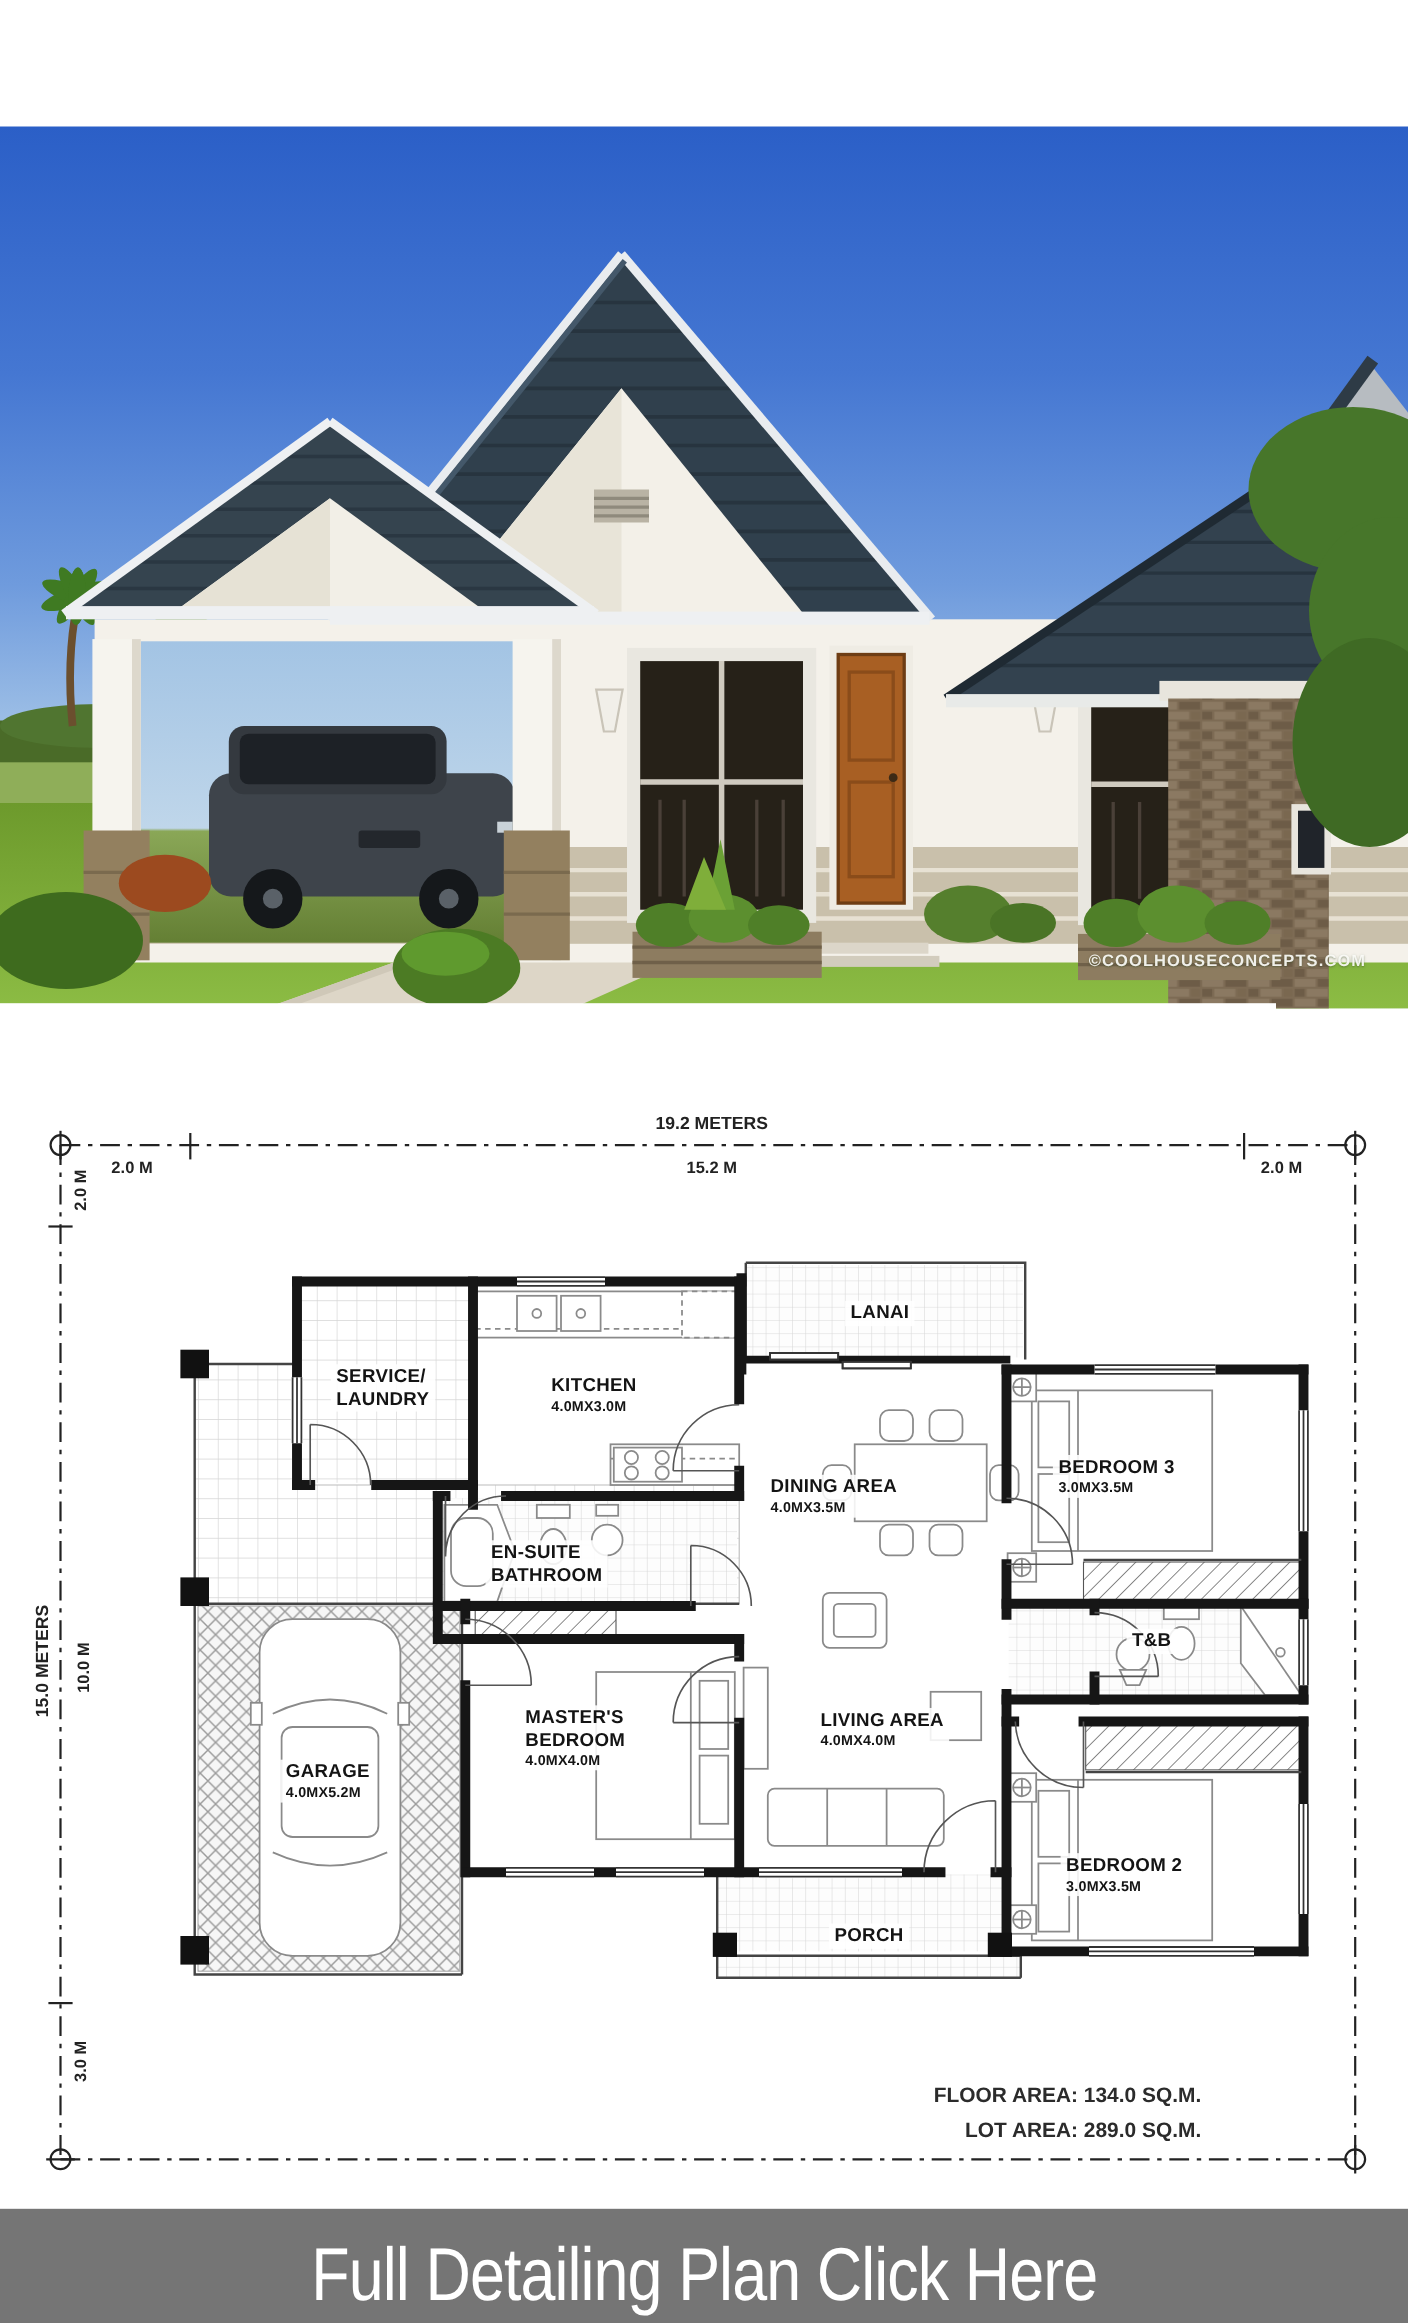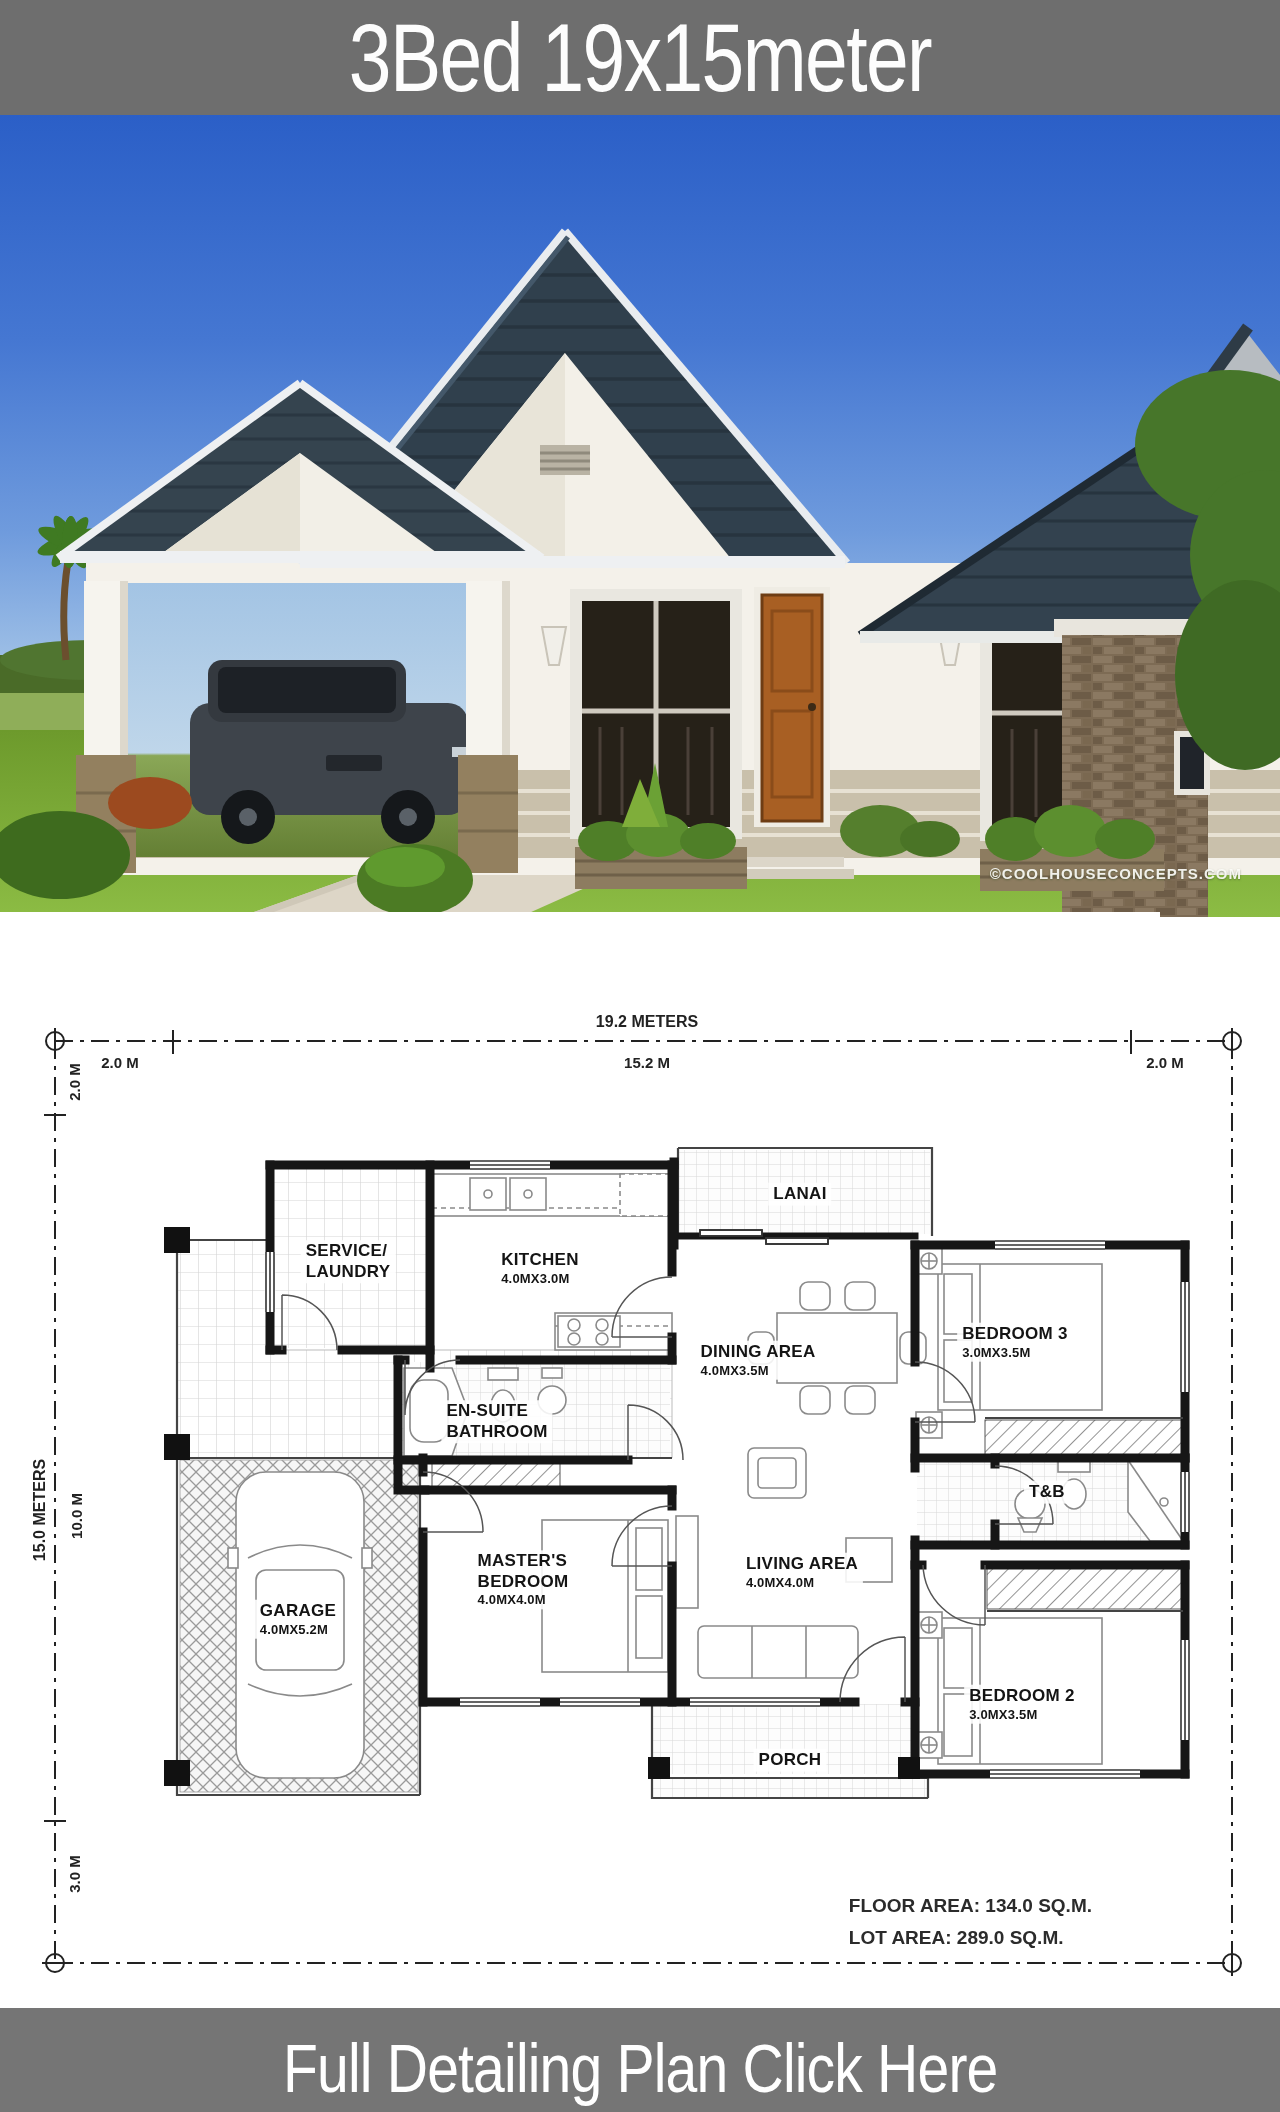--- a/index.html
+++ b/index.html
@@ -22,36 +22,33 @@
   
   .plan{position:absolute;left:0;top:912px;width:1160px;height:1096px;background:#fff;}
   .plan svg{position:absolute;left:0;top:0;}
   .lbl{position:absolute;transform:translate(-50%,-50%);text-align:left;color:#141414;
        font-weight:bold;font-size:17px;line-height:1.22;letter-spacing:.3px;white-space:pre-line;}
   .lbl .rdims{display:block;font-size:13px;letter-spacing:.2px;}
   .halo{background:rgba(255,255,255,.88);padding:1px 5px;}
   .lbl-dim{position:absolute;transform:translate(-50%,-50%);font-weight:bold;font-size:15px;
        color:#222;white-space:nowrap;}
   .lbl-rot{transform:translate(-50%,-50%) rotate(-90deg);}
-  .areas{position:absolute;right:68px;top:978px;font-weight:bold;
+  .areas{position:absolute;right:68px;top:978px;text-align:right;font-weight:bold;
        font-size:19px;color:#2b2b2b;line-height:32px;}
   .logo{position:absolute;left:80px;top:933px;width:230px;height:115px;color:#d2d2d2;}
   .logo .ltxt{position:absolute;left:88px;top:6px;font-weight:bold;line-height:1.02;}
   .logo .l1{font-size:27px;letter-spacing:2px;}
   .logo .l2{font-size:27px;letter-spacing:2px;}
   .logo .l3{font-size:14.5px;letter-spacing:2.5px;}
 </style>
 </head>
 <body>
 
 <div class="page">
 
-  <header class="banner banner-top">
-    <span class="btxt">3Bed 19x15meter</span>
-  </header>
 
   <section class="photo">
     <svg width="1280" height="802" viewBox="0 0 1280 802">
       <defs>
         <linearGradient id="grassG" x1="0" y1="0" x2="0" y2="1">
           <stop offset="0" stop-color="#6d9a2c"></stop>
             <stop offset="1" stop-color="#8cbc44"></stop>
         </linearGradient>
         <linearGradient id="carportG" x1="0" y1="0" x2="0" y2="1">
           <stop offset="0" stop-color="#a3c4e4"></stop>

